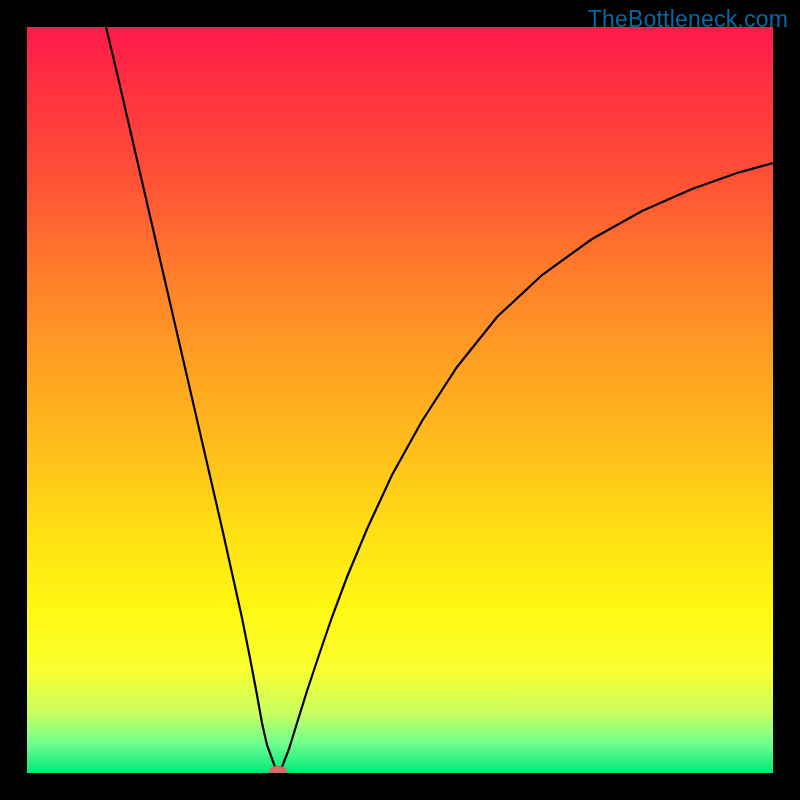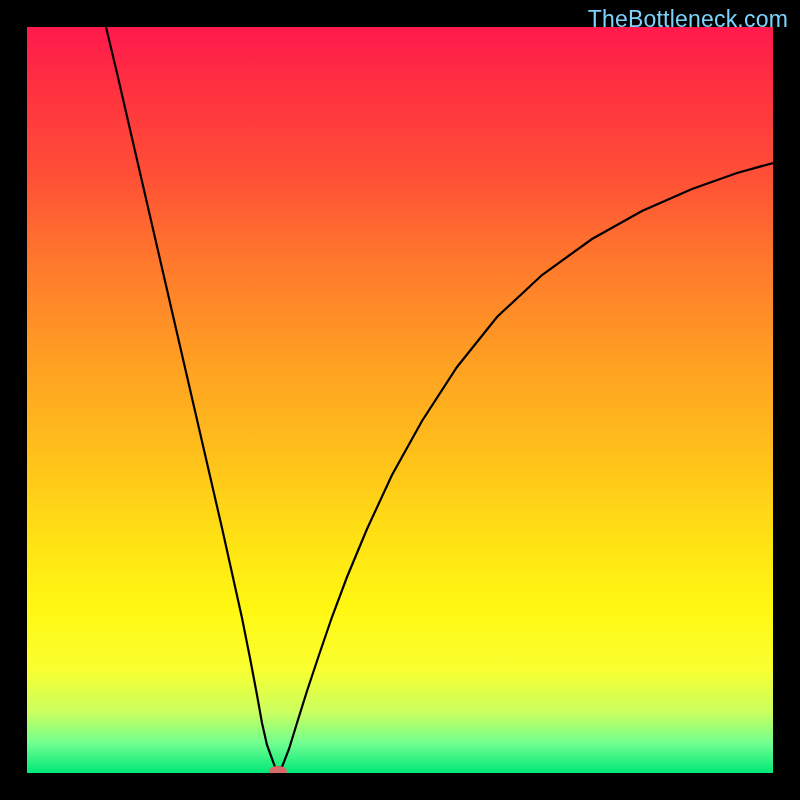--- a/index.html
+++ b/index.html
@@ -45,21 +45,21 @@
   }
   .marker {
     fill: #d86a6a;
   }
   .watermark {
     position: absolute;
     top: 6px;
     right: 12px;
     font-family: Arial, Helvetica, sans-serif;
     font-size: 23px;
-    color: #7dd3fc;
+    color: #0369a1;
     font-weight: 400;
     letter-spacing: 0.2px;
     user-select: none;
   }
 </style>
 </head>
 <body>
 
 <div class="frame">
   <div class="watermark">TheBottleneck.com</div>

